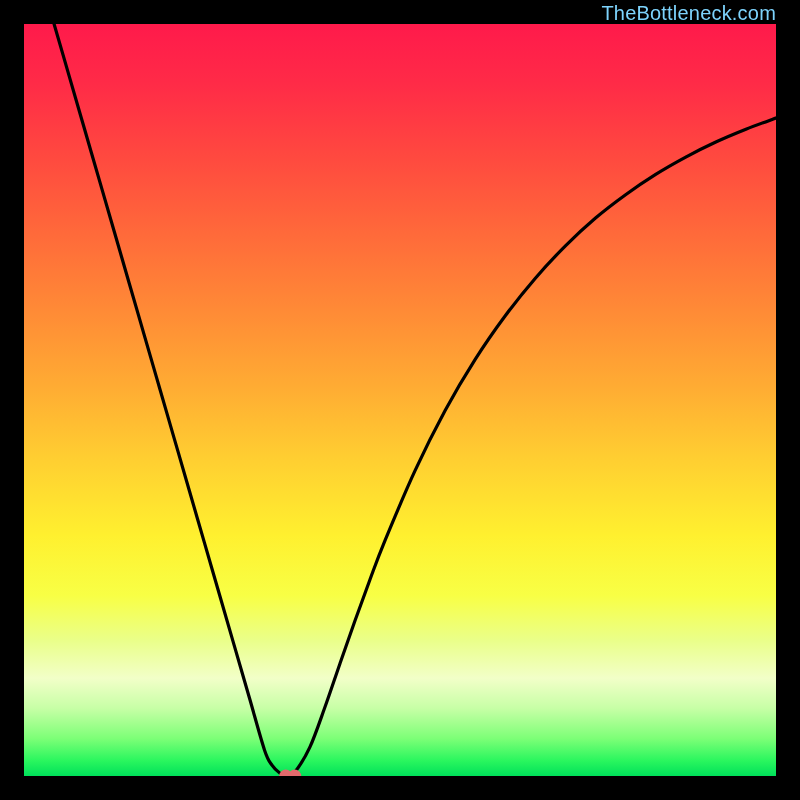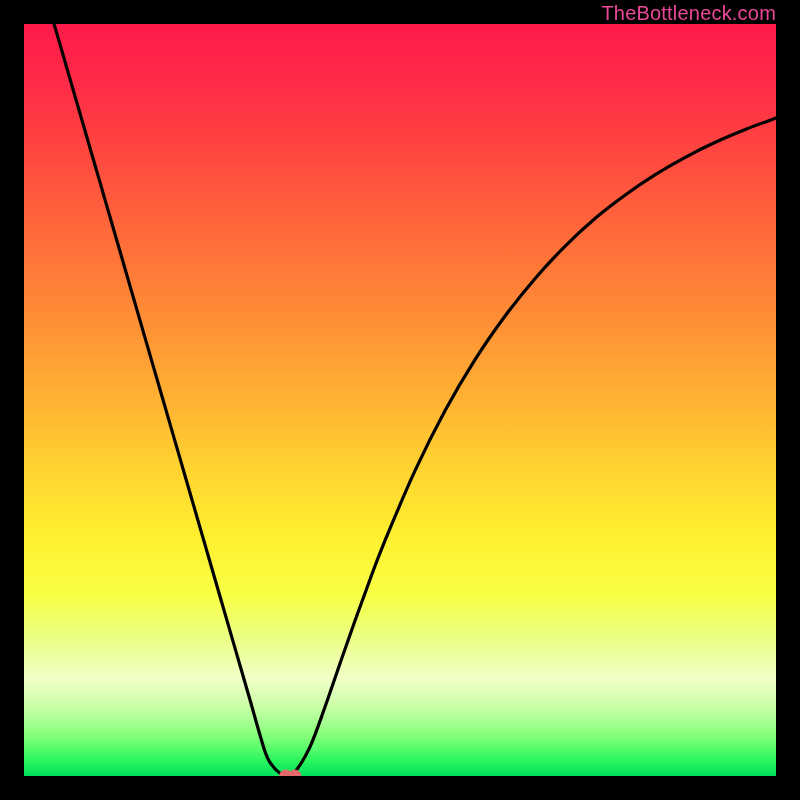--- a/index.html
+++ b/index.html
@@ -7,21 +7,21 @@
     width: 800px;
     height: 800px;
     background: #000;
     position: relative;
     font-family: Arial, Helvetica, sans-serif;
   }
   .watermark {
     position: absolute;
     top: 2px;
     right: 24px;
-    color: #ec4899;
+    color: #7dd3fc;
     font-size: 20px;
     font-weight: 500;
     z-index: 10;
     letter-spacing: 0.2px;
   }
   .plot {
     position: absolute;
     left: 24px;
     top: 24px;
     width: 752px;

